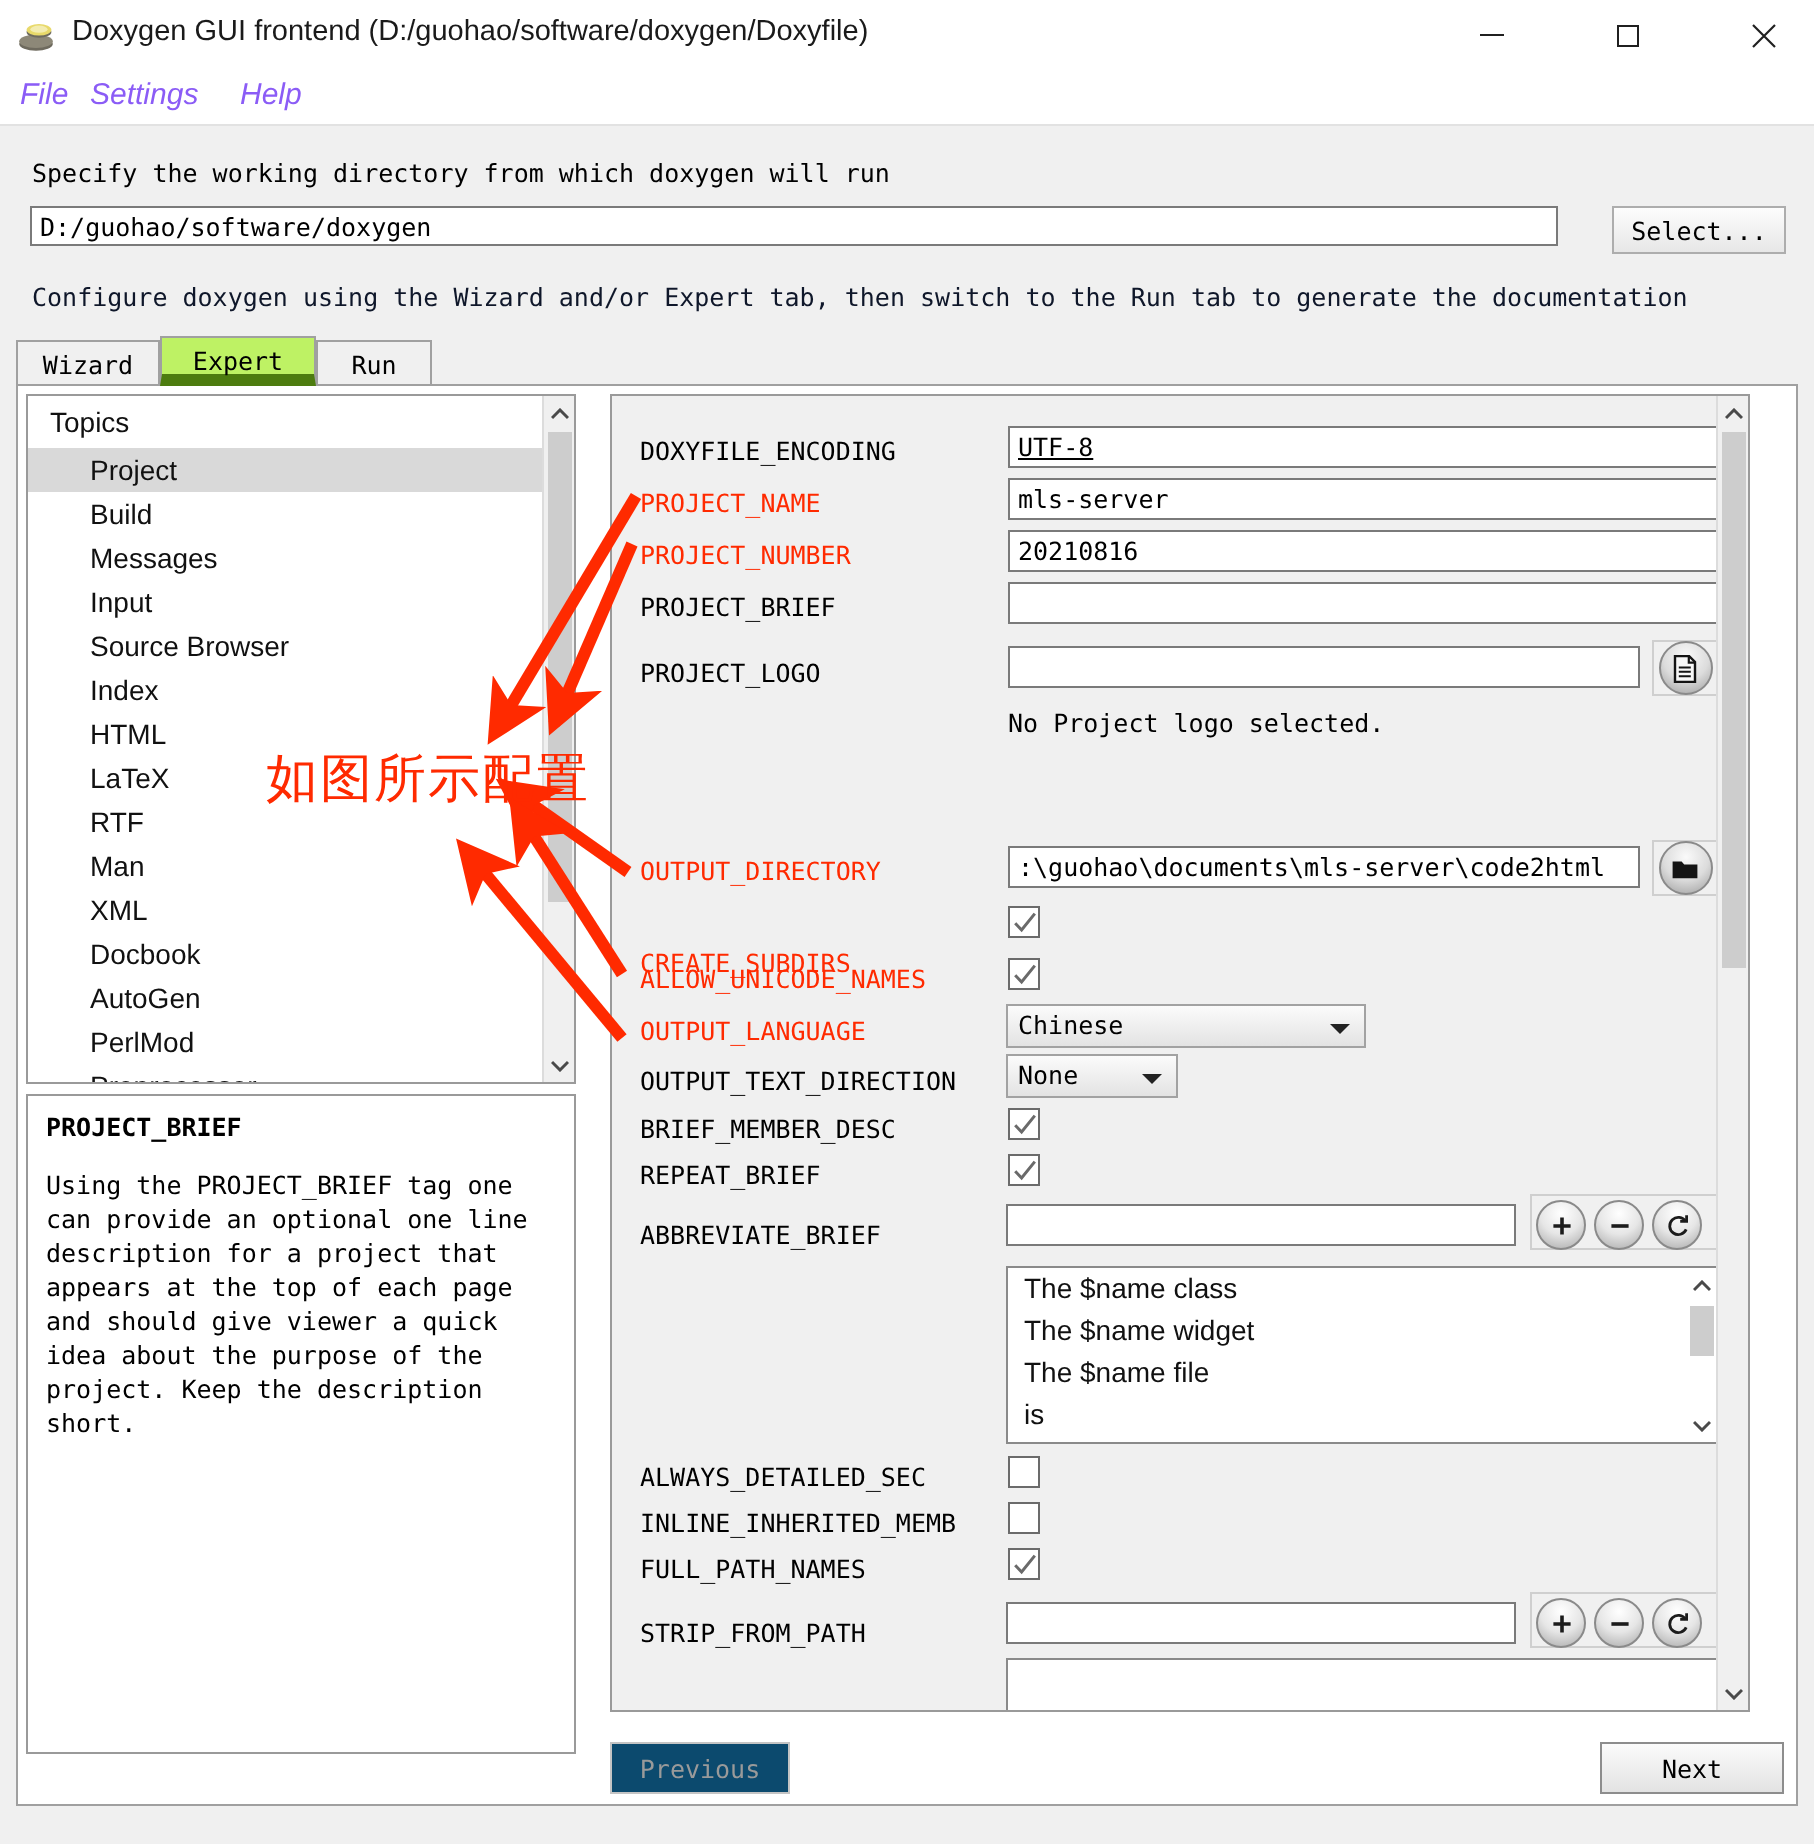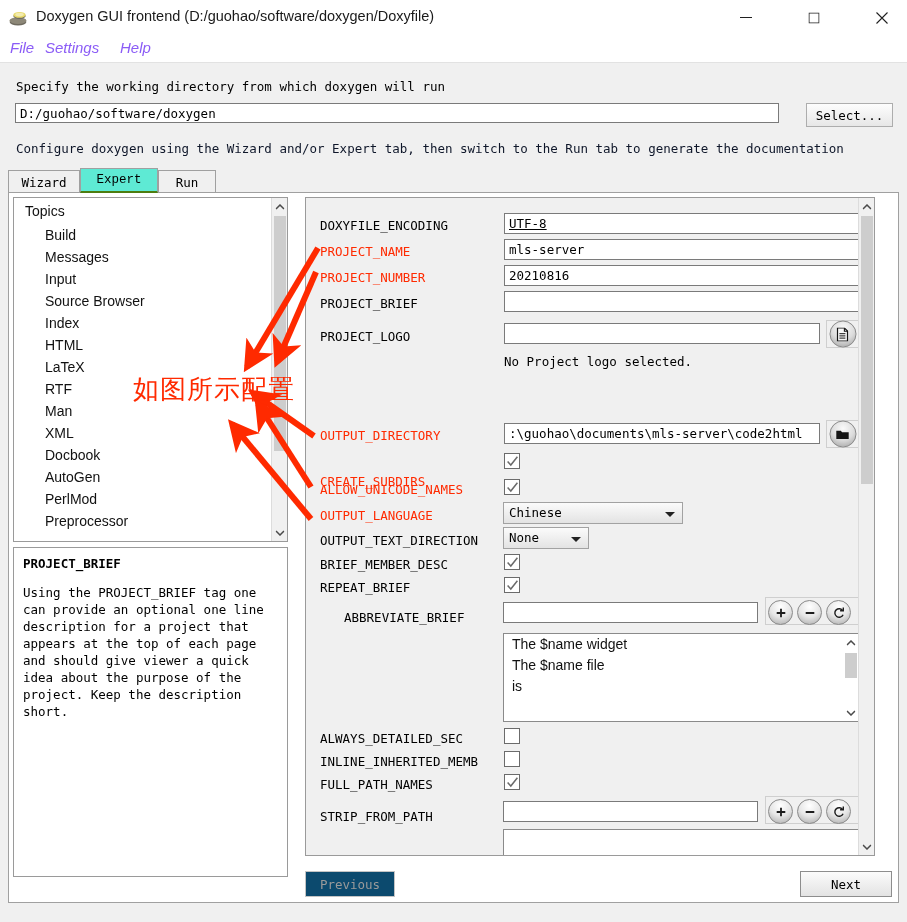--- a/index.html
+++ b/index.html
@@ -43,21 +43,21 @@
   .select-btn{position:absolute;left:806px;top:40px;width:87px;height:24px;box-sizing:border-box;
               border:1px solid #adadad;background:linear-gradient(#fdfdfd,#e7e7e7);
               font-size:12.5px;color:#000;cursor:pointer;}
   .hint2{position:absolute;left:16px;top:78px;font-size:12.5px;color:#0f172a;white-space:nowrap;}
 
   
   .tabbar{position:absolute;left:8px;top:105px;height:25px;}
   .tab{position:absolute;top:0;height:25px;box-sizing:border-box;border:1px solid #a0a0a0;
        border-bottom:none;font-size:12.5px;text-align:center;line-height:23px;cursor:pointer;color:#000;}
   .tab.inactive{background:#f0f0f0;top:2px;height:23px;}
-  .tab.active{background:#5eead4;border-bottom:2px solid #4d7c0f;z-index:3;font-family:Liberation Mono, monospace;}
+  .tab.active{background:#bef264;border-bottom:6px solid #4d7c0f;z-index:3;}
   #tab-wizard{left:0px;width:72px;}
   #tab-expert{left:72px;width:78px;}
   #tab-run{left:150px;width:58px;}
 
   
   .panel{position:absolute;left:8px;top:129px;width:891px;height:711px;background:#ffffff;
          border:1px solid #a0a0a0;box-sizing:border-box;}
 
   
   .topics{position:absolute;left:4px;top:4px;width:275px;height:345px;border:1px solid #9a9a9a;
@@ -178,20 +178,21 @@
       <div class="tab inactive mono" id="tab-wizard">Wizard</div>
       <div class="tab active mono" id="tab-expert">Expert</div>
       <div class="tab inactive mono" id="tab-run">Run</div>
     </div>
 
     <div class="panel">
 
       <div class="topics">
         <div class="topics-head">Topics</div>
         <div class="topics-list">
+          <div class="topic sel">Project</div>
           <div class="topic">Build</div>
           <div class="topic">Messages</div>
           <div class="topic">Input</div>
           <div class="topic">Source Browser</div>
           <div class="topic">Index</div>
           <div class="topic">HTML</div>
           <div class="topic">LaTeX</div>
           <div class="topic">RTF</div>
           <div class="topic">Man</div>
           <div class="topic">XML</div>
@@ -292,21 +293,21 @@
               </svg>
           </div>
 
           <div class="lbl mono" style="top:382px;">REPEAT_BRIEF</div>
           <div class="cb" style="left:198px;top:379px;">
             <svg width="13" height="13" viewBox="0 0 13 13">
                 <path d="M1.6 6.6 L4.8 10 L11.4 1.8" stroke="#6a6a6a" stroke-width="1.5" fill="none"></path>
               </svg>
           </div>
 
-          <div class="lbl mono" style="top:412px;margin-left:24px;">ABBREVIATE_BRIEF</div>
+          <div class="lbl mono" style="top:412px;">ABBREVIATE_BRIEF</div>
           <input class="txt mono" style="left: 197px; top: 404px; width: 255px;" readonly="" value="">
           <div class="pmbar" style="left:459px;top:399px;width:95px;">
             <div class="rbtn" style="left:2px;">
               <svg width="11" height="11">
                   <path d="M5.5 1.2 V9.8 M1.2 5.5 H9.8" stroke="#1c1c1c" stroke-width="1.8"></path>
                 </svg>
             </div>
             <div class="rbtn" style="left:31px;">
               <svg width="11" height="11">
                   <path d="M1.2 5.5 H9.8" stroke="#1c1c1c" stroke-width="1.8"></path>
@@ -314,20 +315,21 @@
             </div>
             <div class="rbtn" style="left:60px;">
               <svg width="13" height="13" viewBox="0 0 13 13">
                 <path d="M10.3 4.2 A4.3 4.3 0 1 0 10.6 8.2" stroke="#1c1c1c" stroke-width="1.4" fill="none"></path>
                 <path d="M7.6 4.2 H10.8 V1.1" stroke="#1c1c1c" stroke-width="1.4" fill="none"></path>
               </svg>
             </div>
           </div>
           <div class="listbox" style="left:197px;top:435px;width:357px;height:89px;">
             <div style="position:absolute;left:0;top:0;width:339px;height:87px;overflow:hidden;">
+              <div class="lbitem">The $name class</div>
               <div class="lbitem">The $name widget</div>
               <div class="lbitem">The $name file</div>
               <div class="lbitem">is</div>
             </div>
             <div class="vsb" style="left:339px;top:0;width:16px;height:87px;background:#fff;border-left:none;">
               <div class="arr" style="top:0;">
                 <svg width="9" height="6">
                     <path d="M0.5 5 L4.5 1 L8.5 5" stroke="#4a4a4a" stroke-width="1.5" fill="none"></path>
                   </svg>
               </div>

